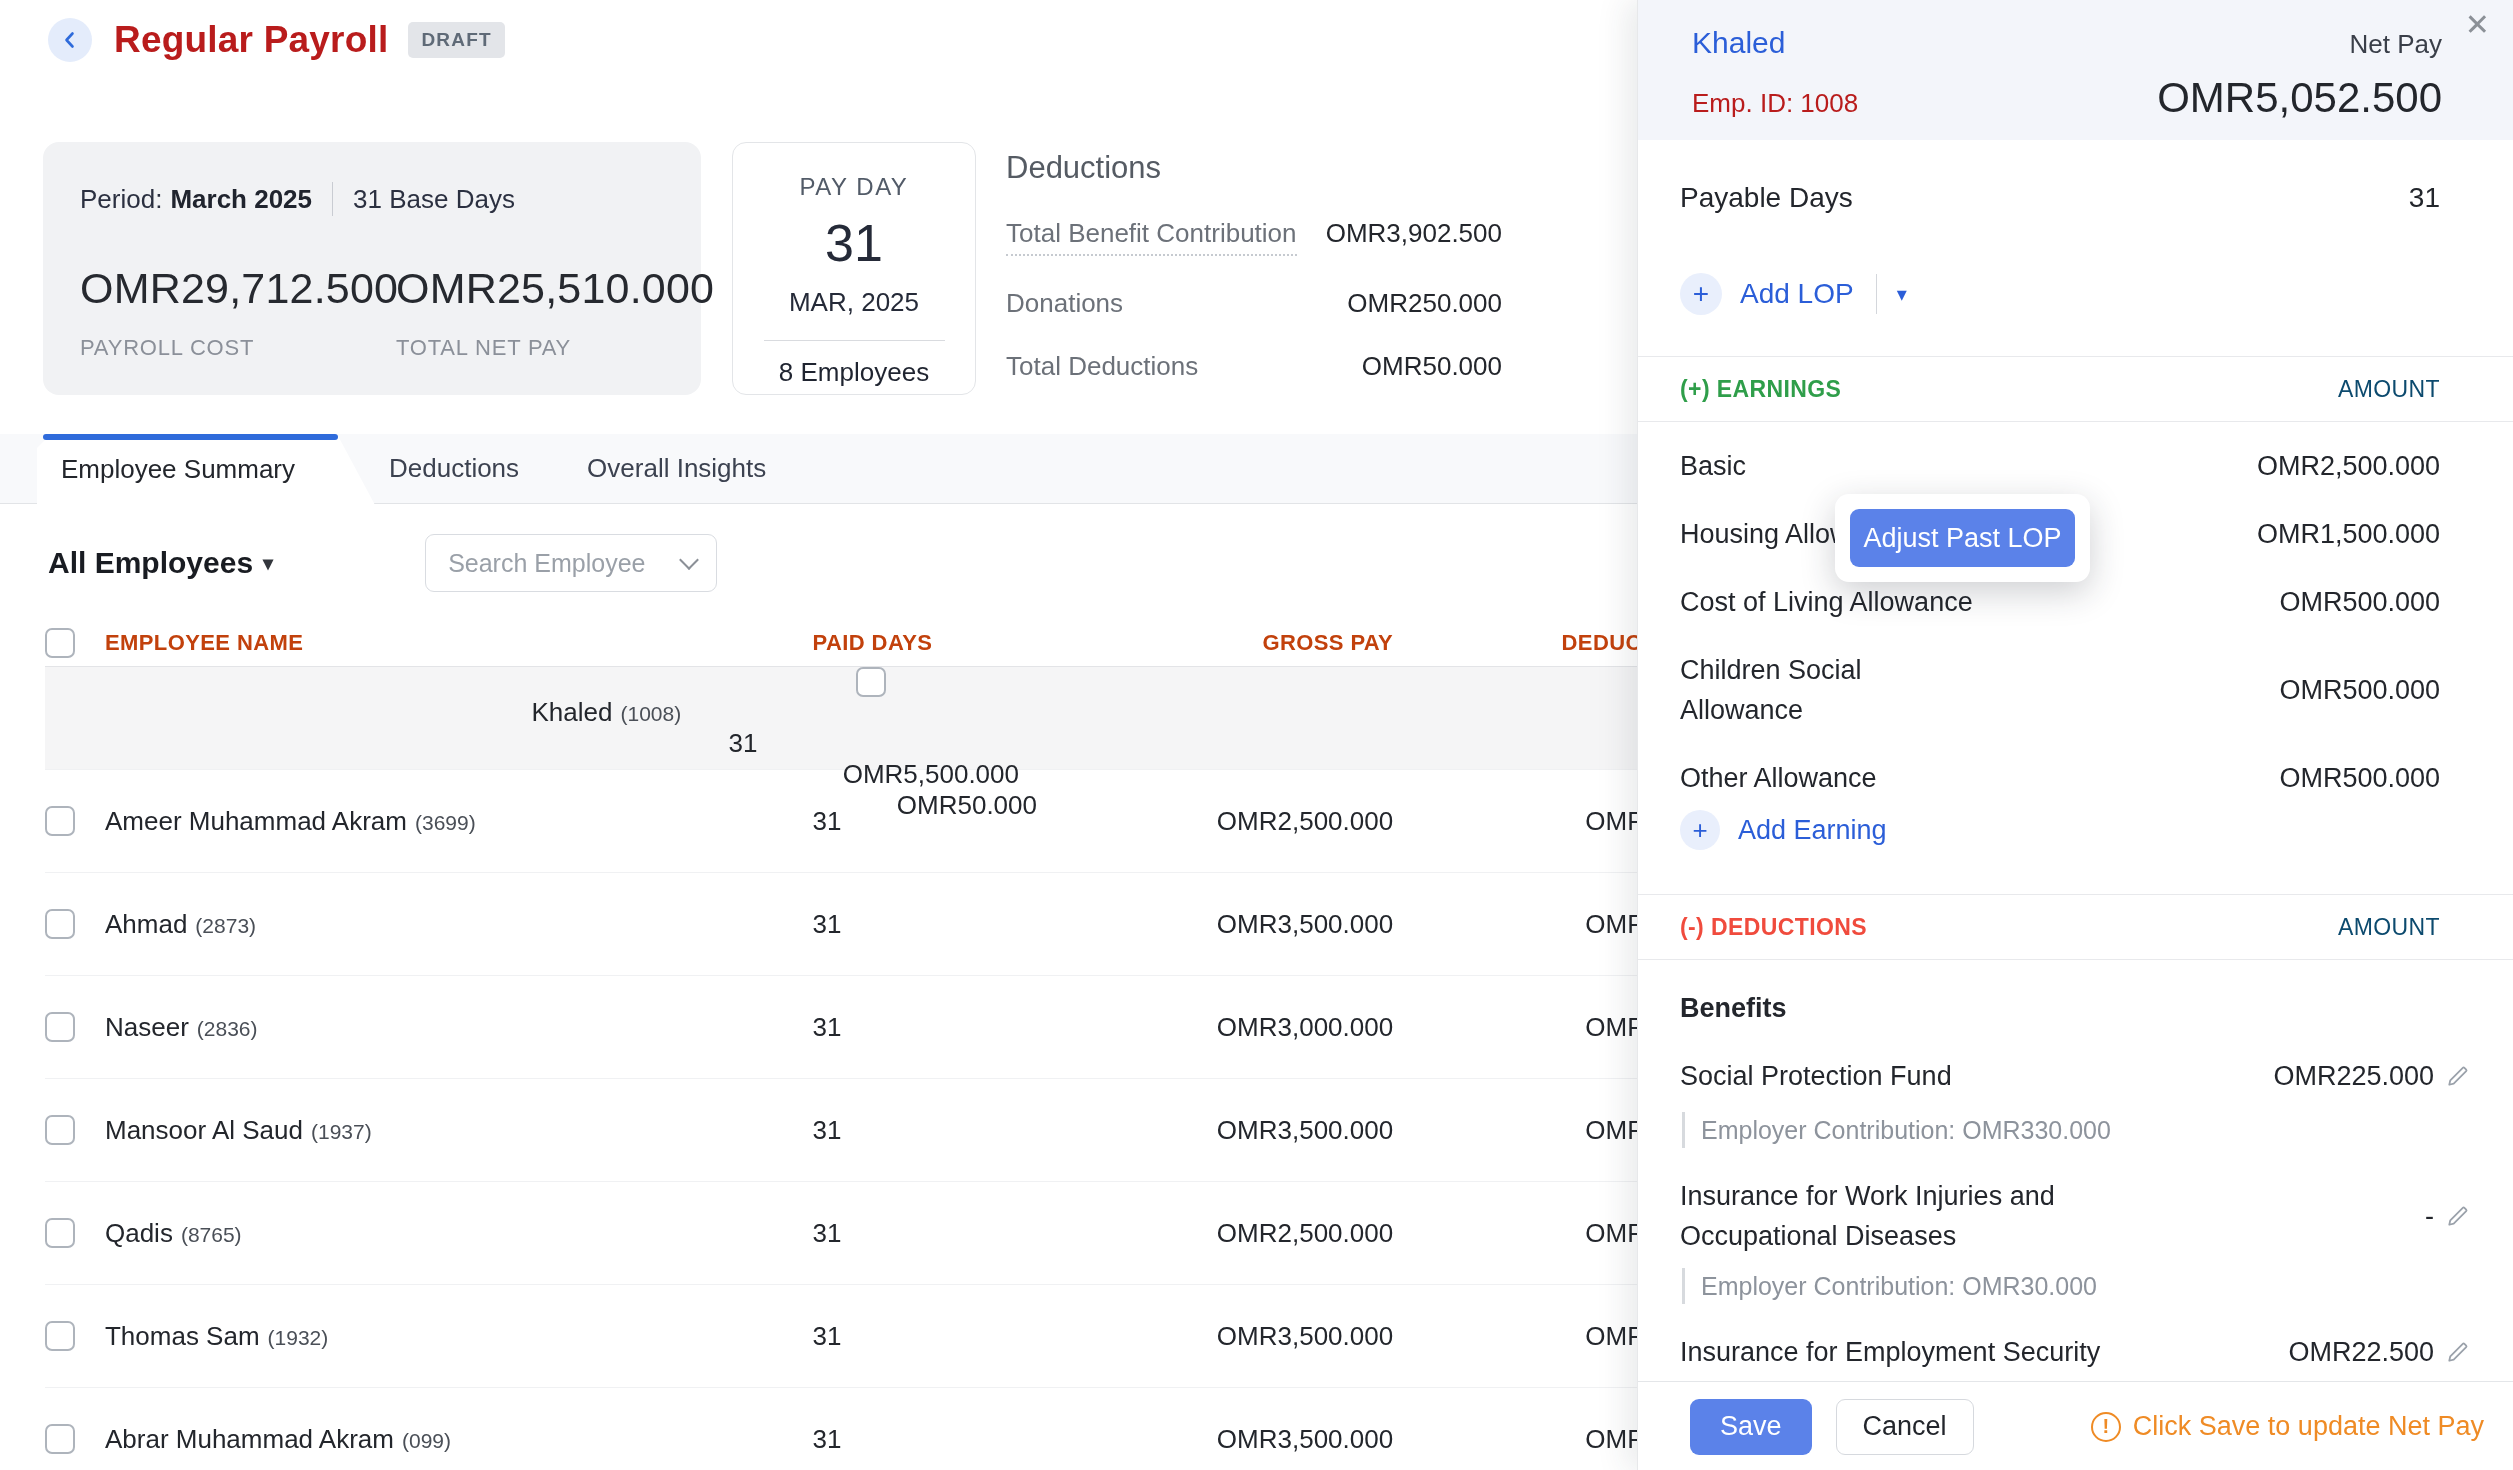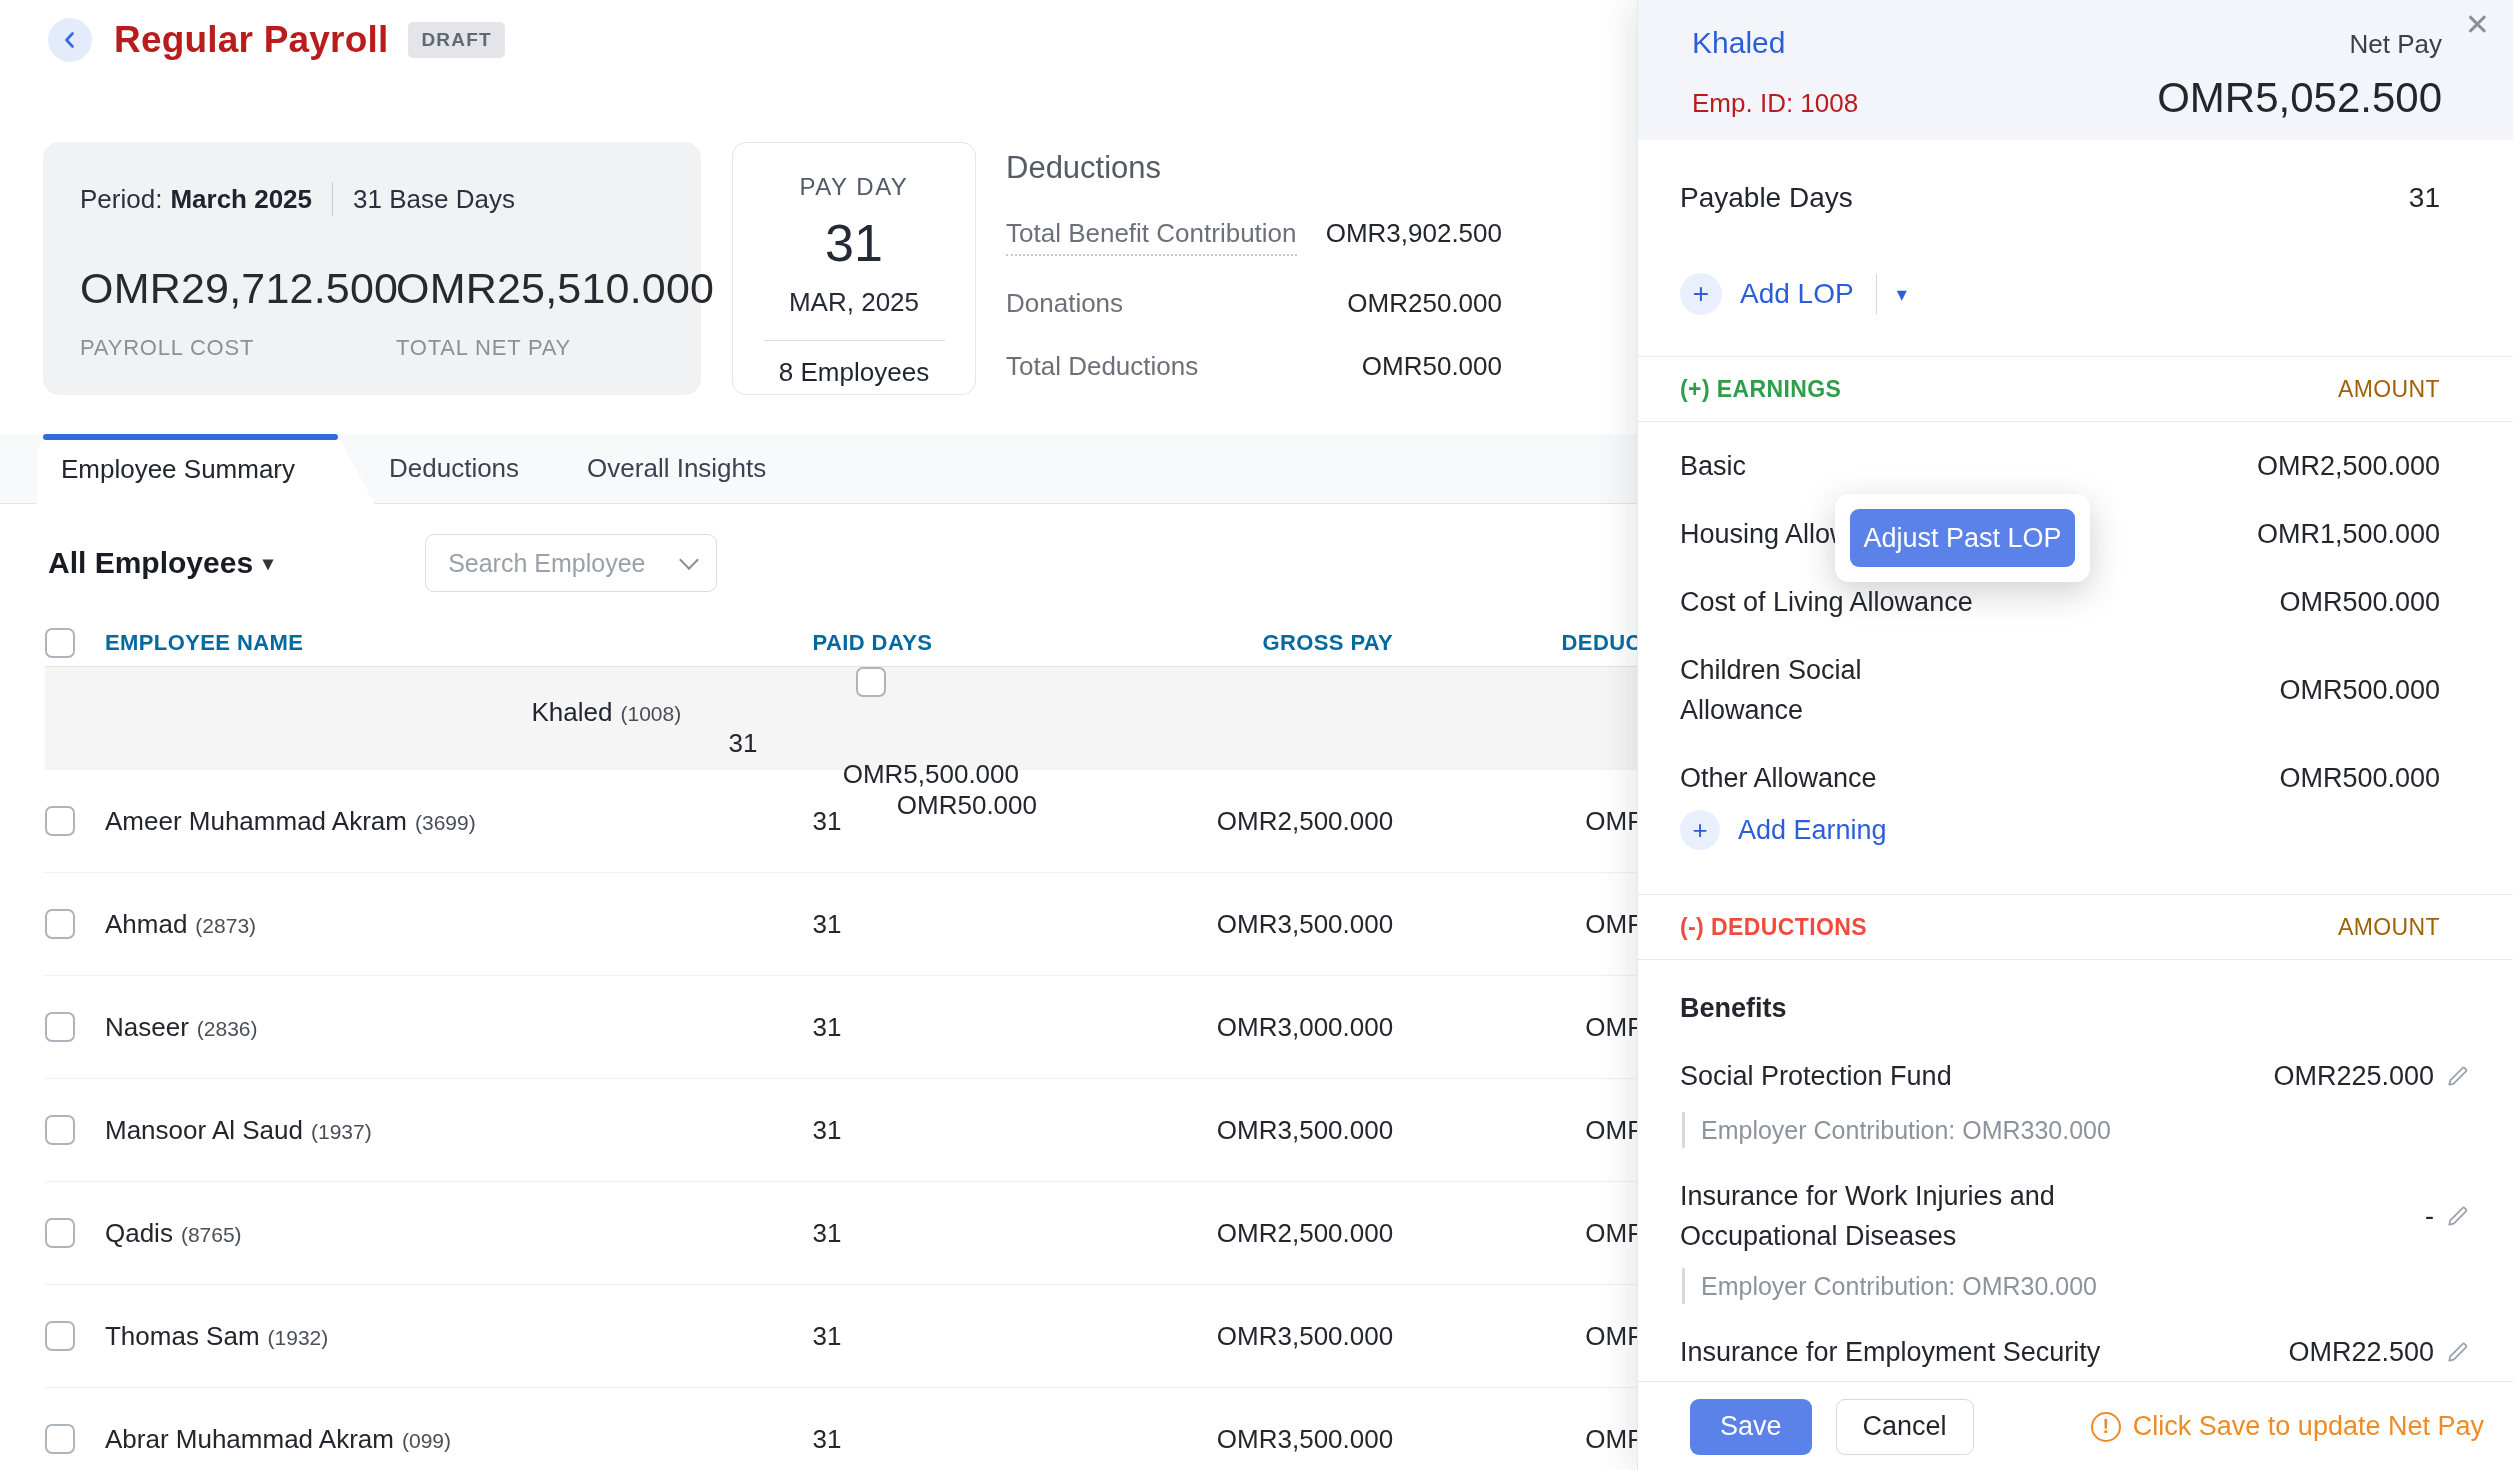--- a/index.html
+++ b/index.html
@@ -65,21 +65,21 @@
   .all-emps .caret { font-size:20px; margin-left:10px; color:#33363c; }
   .search-select { margin-left:152px; width:292px; height:58px; border:1px solid #d9dce1; border-radius:9px;
       display:flex; align-items:center; justify-content:space-between; padding:0 20px 0 22px; cursor:text; background:#fff; }
   .search-placeholder { font-size:25px; color:#9aa0a8; }
   .chev { width:14px; height:14px; border-right:2px solid #8b9097; border-bottom:2px solid #8b9097; transform:rotate(45deg); margin-top:-6px; }
 
   
   .emp-table { width:1711px; margin-top:24px; }
   .t-row { display:flex; align-items:center; }
   .t-head { height:48px; border-bottom:1px solid #e3e4e7; }
-  .t-head .cell { font-size:22px; font-weight:700; color:#0369a1; letter-spacing:0.4px; }
+  .t-head .cell { font-size:22px; font-weight:700; color:#c2410c; letter-spacing:0.4px; }
   .cell.c-check { width:45px; padding-left:0; display:flex; }
   .checkbox { width:30px; height:30px; border:2px solid #aeb4bc; border-radius:7px; background:#fff; cursor:pointer; }
   .cell.c-name { width:723px; padding-left:15px; }
   .cell.c-days { width:299px; }
   .cell.c-gross { width:282px; text-align:right; }
   .cell.c-ded { width:318px; text-align:right; white-space:nowrap; }
   .emp-table { padding-left:45px; }
   .data-row { height:103px; border-bottom:1px solid #f0f1f3; font-size:26px; color:#23262c; }
   .data-row.selected { background:#f5f5f6;flex-direction:column; }
   .emp-name { font-size:26px; color:#23262c; }
@@ -106,21 +106,21 @@
   .addlop-label { font-size:28px; color:#2b5ed8; margin-left:18px; cursor:pointer; }
   .addlop-sep { width:1px; height:40px; background:#d4d7dc; margin-left:22px; }
   .addlop-caret { margin-left:20px; color:#2b5ed8; font-size:20px; cursor:pointer; }
 
   .section-head { display:flex; justify-content:space-between; align-items:center; height:66px; margin:40px -42px 0;
                   padding:0 74px 0 42px; border-top:1px solid #e8e9ec; border-bottom:1px solid #e8e9ec; }
   .section-head.ded { margin-top:44px; }
   .sec-title { font-size:23px; font-weight:700; letter-spacing:0.4px; }
   .sec-title.green { color:#2f9e4a; }
   .sec-title.red { color:#f04b3d; }
-  .sec-amount { font-size:23px; color:#a16207; letter-spacing:0.4px; }
+  .sec-amount { font-size:23px; color:#0c4a6e; letter-spacing:0.4px; }
 
   .pay-row { display:flex; justify-content:space-between; align-items:center; line-height:40px; font-size:27px; color:#23262c; }
   .pay-row .lbl { max-width:557px; }
   .pay-row.mt24 { margin-top:24px; }
   .pay-row.mt28 { margin-top:28px; }
   .pay-row .lbl.narrow { max-width:289px; }
   .pay-row .lbl.wrap460 { max-width:458px; }
   .val-group { display:flex; align-items:center; }
   .val-group .pencil { margin-left:10px; display:flex; }
 

